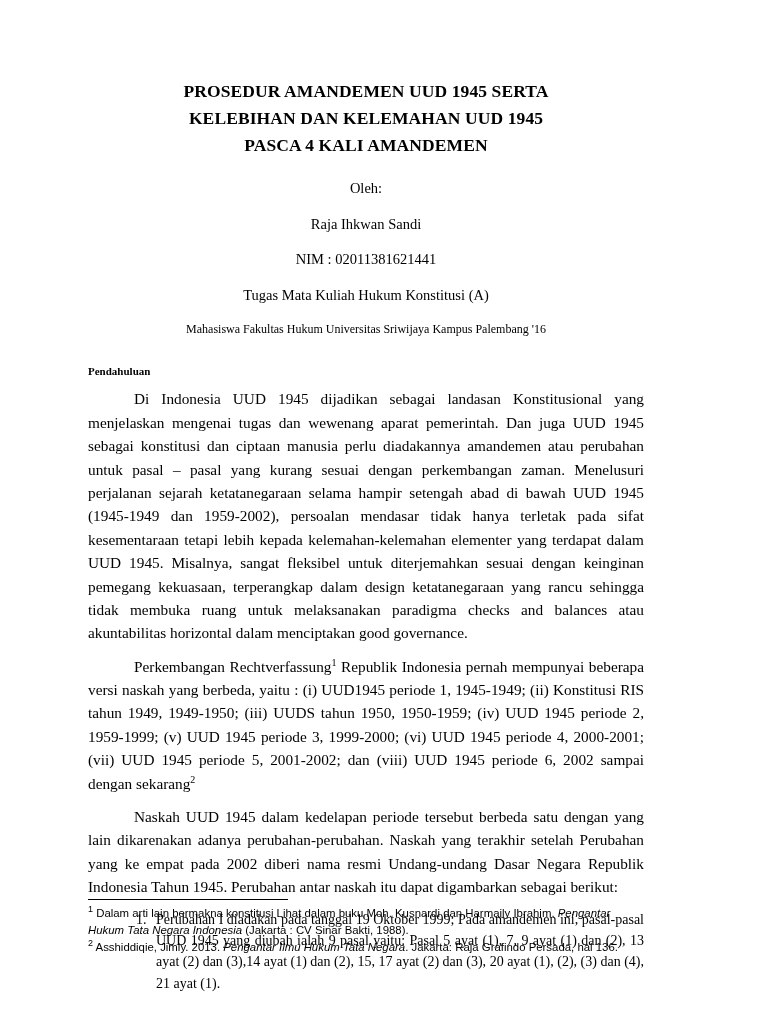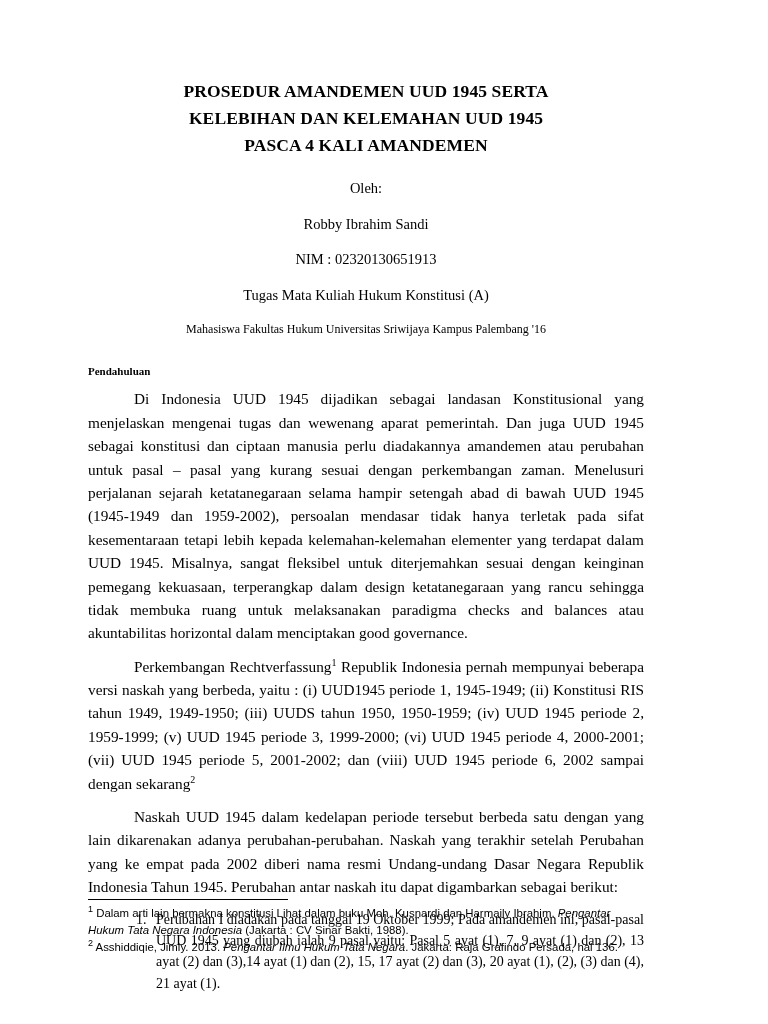--- a/index.html
+++ b/index.html
@@ -105,22 +105,22 @@
 <div class="page">
 
   <div class="title-block">
     <span class="title-line">PROSEDUR AMANDEMEN UUD 1945 SERTA</span>
     <span class="title-line">KELEBIHAN DAN KELEMAHAN UUD 1945</span>
     <span class="title-line">PASCA 4 KALI AMANDEMEN</span>
   </div>
 
   <div class="byline-block">
     <span class="byline-line">Oleh:</span>
-    <span class="byline-line">Robby Ibrahim Sandi</span>
-    <span class="byline-line">NIM : 02320130651913</span>
+    <span class="byline-line">Raja Ihkwan Sandi</span>
+    <span class="byline-line">NIM : 02011381621441</span>
     <span class="byline-line">Tugas Mata Kuliah Hukum Konstitusi (A)</span>
     <span class="byline-line small">Mahasiswa Fakultas Hukum Universitas Sriwijaya Kampus Palembang '16</span>
   </div>
 
   <div class="section-heading">Pendahuluan</div>
 
   <p class="body-par">Di Indonesia UUD 1945 dijadikan sebagai landasan Konstitusional yang menjelaskan mengenai tugas dan wewenang aparat pemerintah. Dan juga UUD 1945 sebagai konstitusi dan ciptaan manusia perlu diadakannya amandemen atau perubahan untuk pasal – pasal yang kurang sesuai dengan perkembangan zaman. Menelusuri perjalanan sejarah ketatanegaraan selama hampir setengah abad di bawah UUD 1945 (1945-1949 dan 1959-2002), persoalan mendasar tidak hanya terletak pada sifat kesementaraan tetapi lebih kepada kelemahan-kelemahan elementer yang terdapat dalam UUD 1945. Misalnya, sangat fleksibel untuk diterjemahkan sesuai dengan keinginan pemegang kekuasaan, terperangkap dalam design ketatanegaraan yang rancu sehingga tidak membuka ruang untuk melaksanakan paradigma checks and balances atau akuntabilitas horizontal dalam menciptakan good governance.</p>
 
   <p class="body-par"><span>Perkembangan Rechtverfassung</span><sup>1</sup><span> Republik Indonesia pernah mempunyai beberapa versi naskah yang berbeda, yaitu : (i) UUD1945 periode 1, 1945-1949; (ii) Konstitusi RIS tahun 1949, 1949-1950; (iii) UUDS tahun 1950, 1950-1959; (iv) UUD 1945 periode 2, 1959-1999; (v) UUD 1945 periode 3, 1999-2000; (vi) UUD 1945 periode 4, 2000-2001; (vii) UUD 1945 periode 5, 2001-2002; dan (viii) UUD 1945 periode 6, 2002 sampai dengan sekarang</span><sup>2</sup></p>
 

